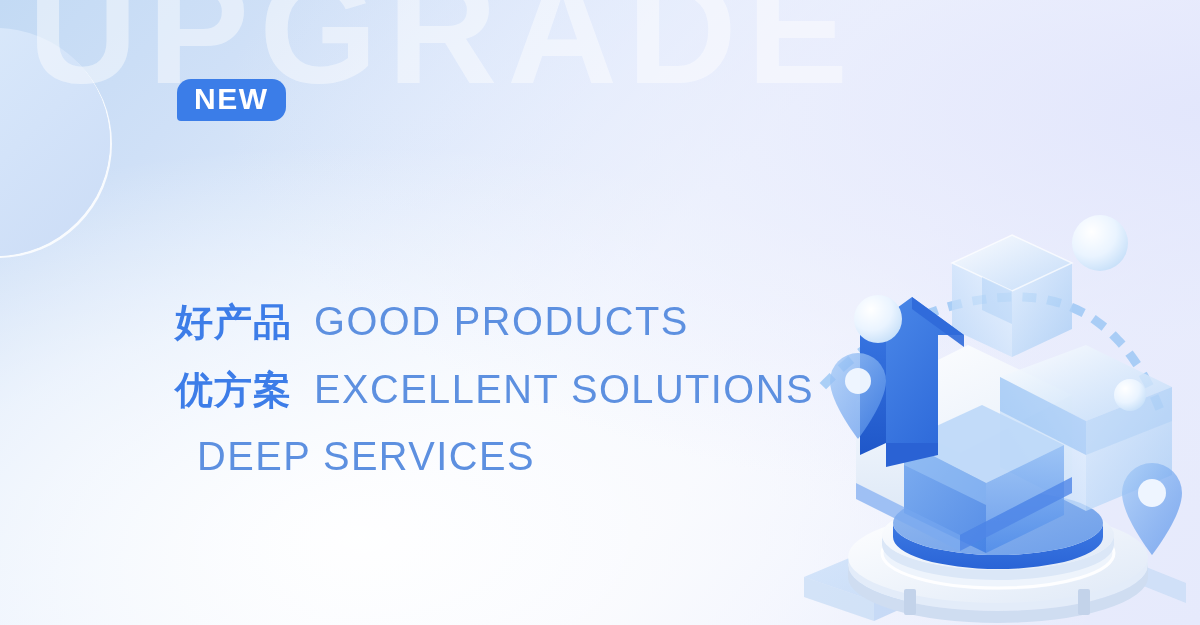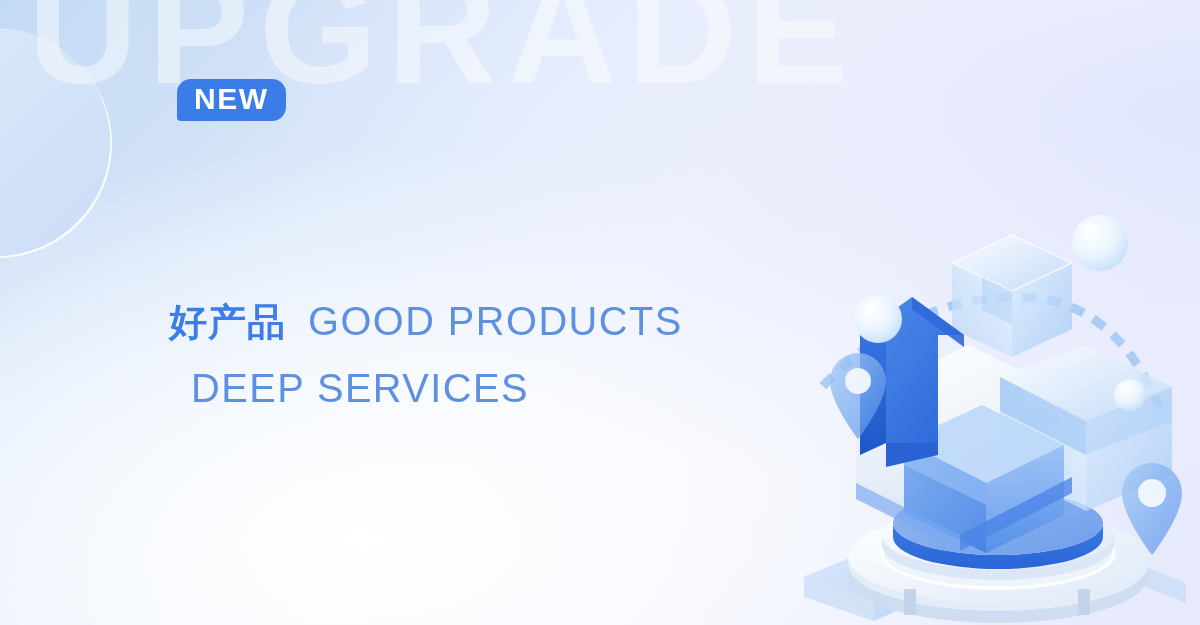--- a/index.html
+++ b/index.html
@@ -66,21 +66,21 @@
     font-weight:700;
     letter-spacing:1px;
     color:#3d7de8;
     white-space:nowrap;
     font-family:"DejaVu Sans","Liberation Sans",sans-serif;
     text-shadow:0 2px 0 rgba(255,255,255,.28);
   }
 
   .features{
     position:absolute;
-    left:169px;top:297px;
+    left:175px;top:297px;
   }
   .feature-row{
     display:flex;
     align-items:baseline;
     height:68px;
   }
   .feature-cn{
     font-size:38px;
     font-weight:700;
     color:#3d7de8;
@@ -123,20 +123,24 @@
     <div class="badge">NEW</div>
 
 
     <div class="features">
 
       <div class="feature-row">
         <span class="feature-cn">好产品</span>
         <span class="feature-en">GOOD PRODUCTS</span>
       </div>
 
+      <div class="feature-row">
+        <span class="feature-cn">优方案</span>
+        <span class="feature-en">EXCELLENT SOLUTIONS</span>
+      </div>
 
       <div class="feature-row">
         <span class="feature-en">DEEP SERVICES</span>
       </div>
 
     </div>
   </div>
 
   <div class="art">
     <svg viewBox="0 0 420 420" xmlns="http://www.w3.org/2000/svg">

